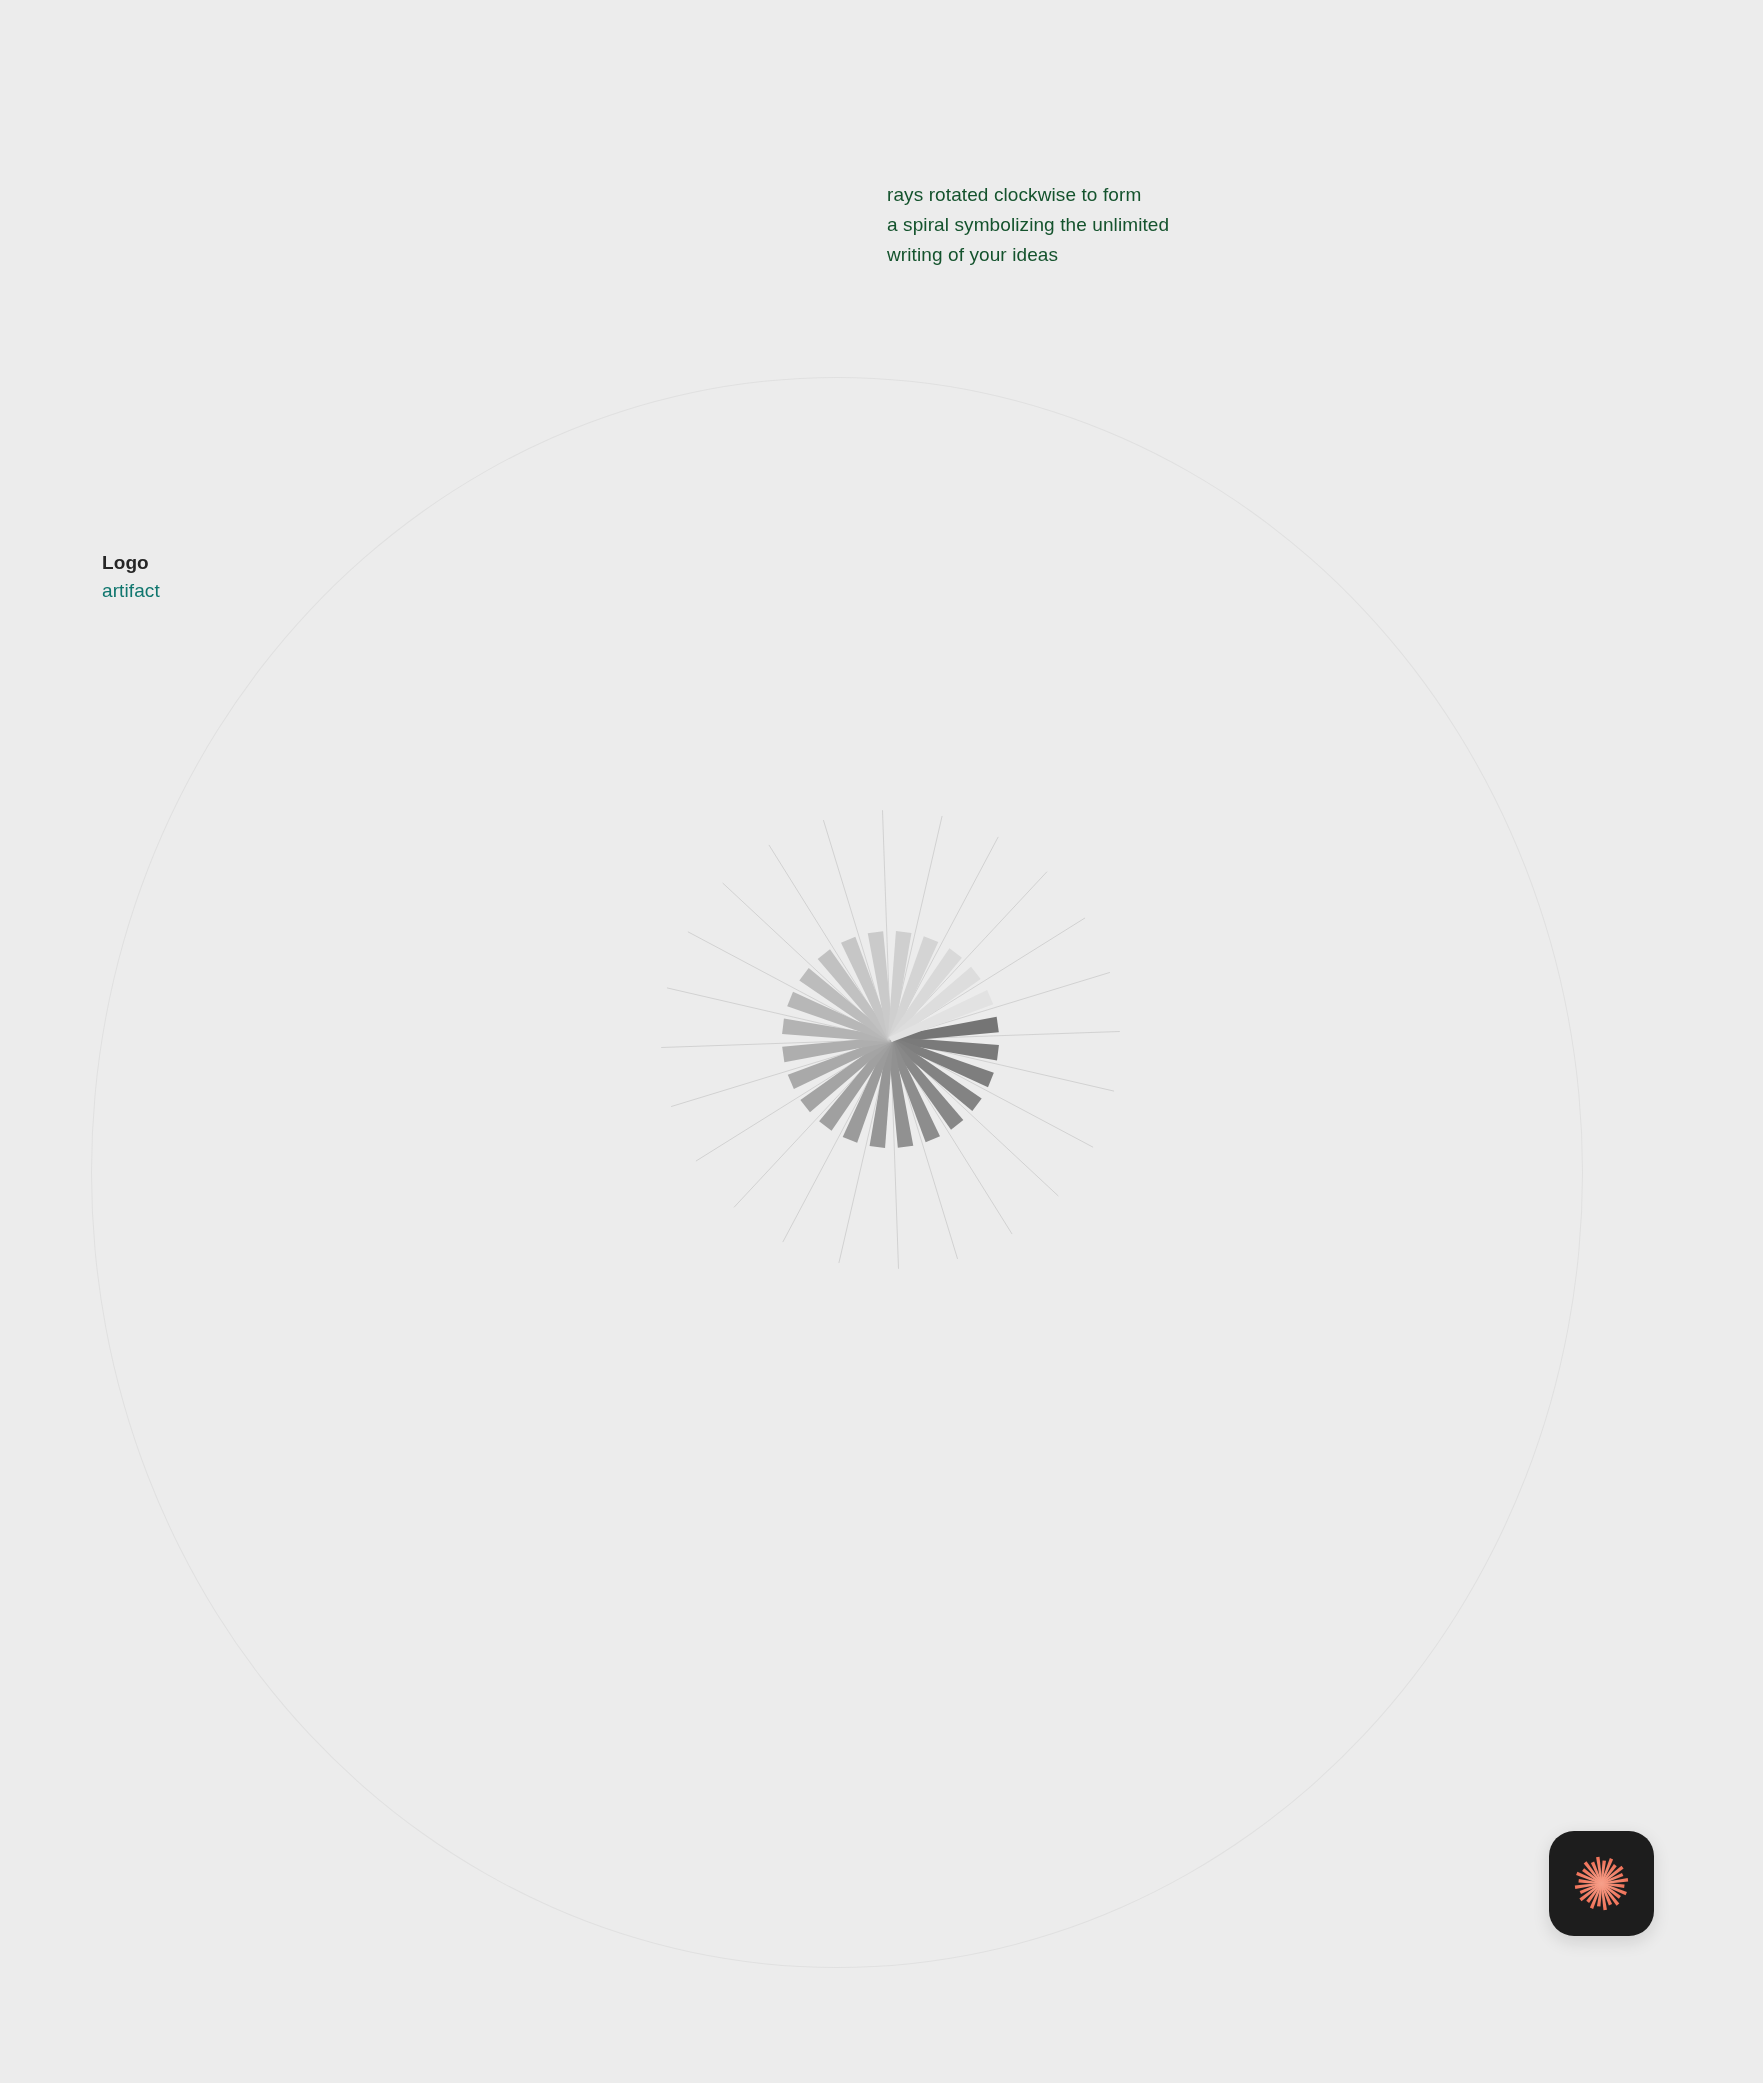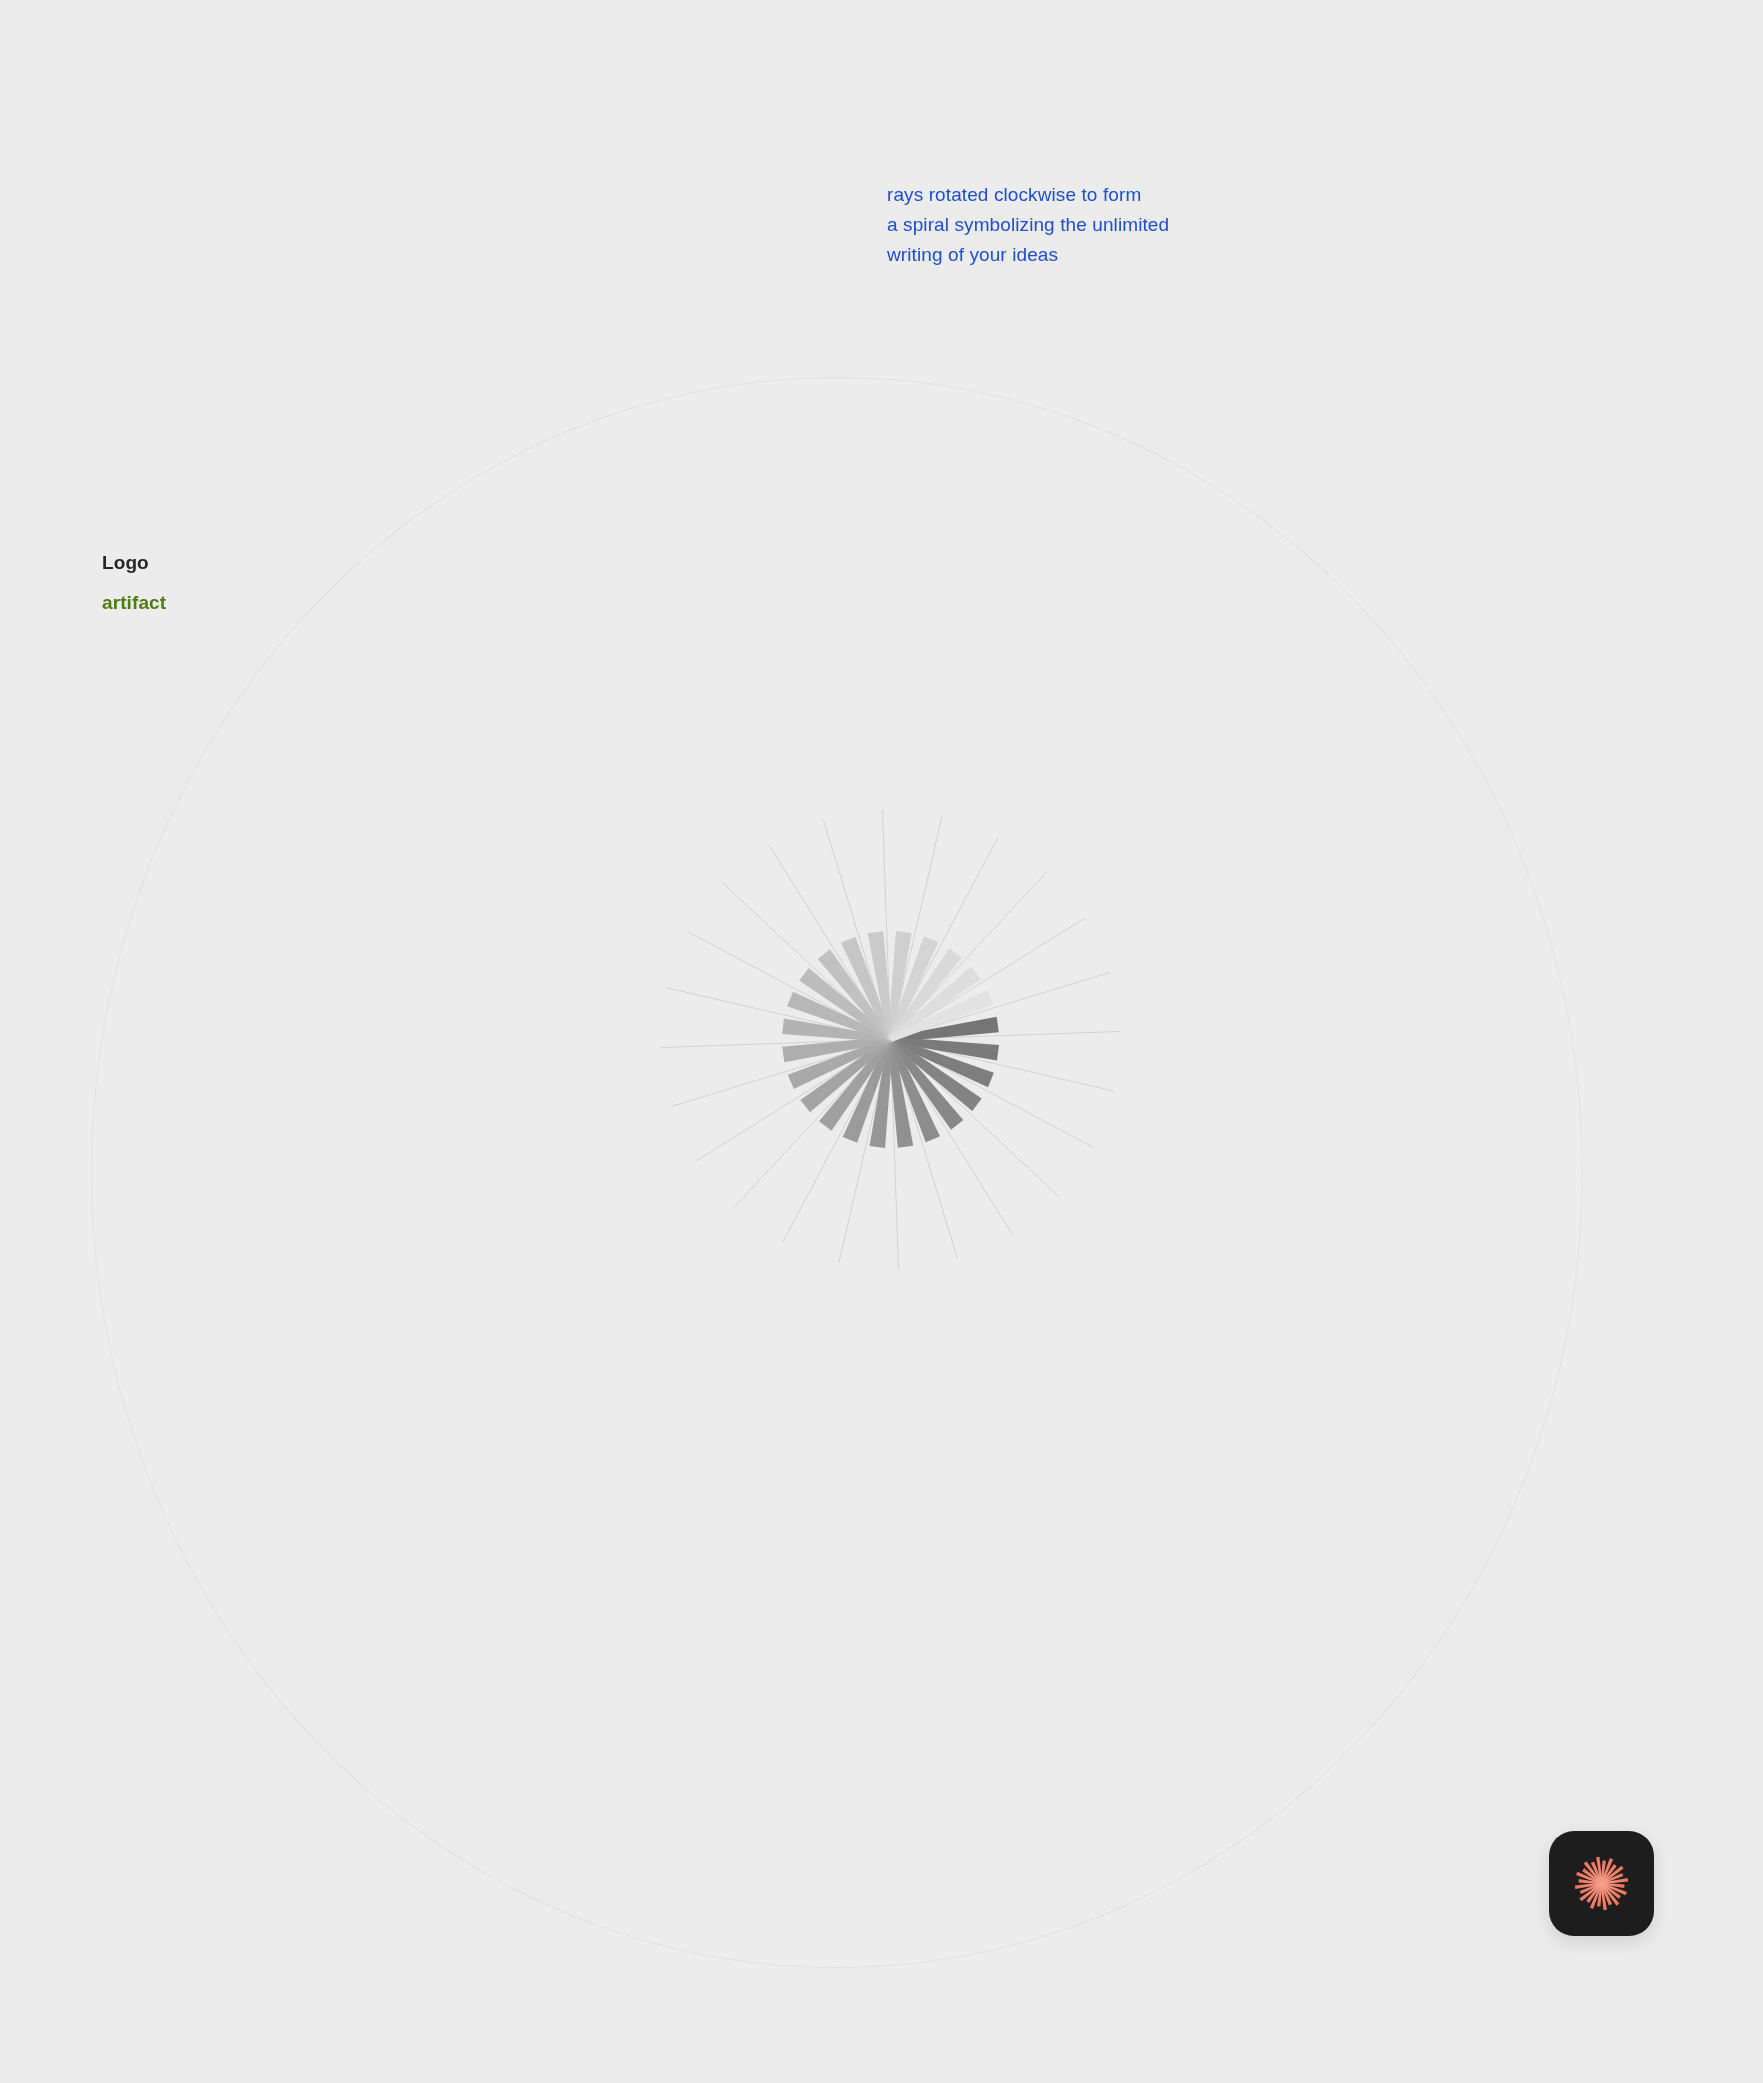--- a/index.html
+++ b/index.html
@@ -16,46 +16,45 @@
   }
 
   
   .note {
     position: absolute;
     left: 887px;
     top: 180px;
     width: 386px;
     font-size: 19px;
     line-height: 30px;
-    color: #1d4ed8;
+    color: #14532d;
     letter-spacing: 0.1px;
     white-space: pre-line;
   }
 
   
   .label-block {
     position: absolute;
     left: 102px;
     top: 549px;
     width: 275px;
   }
   .label-title {
     font-size: 19px;
     font-weight: bold;
     color: #262626;
     line-height: 27.5px;
     letter-spacing: 0.1px;
   }
   .label-sub {
     font-size: 19px;
-    font-weight: bold;
-    color: #4d7c0f;
+    font-weight: normal;
+    color: #0f766e;
     line-height: 27.5px;
     letter-spacing: 0.1px;
-    margin-top: 12px;
   }
 
   
   .construction-circle {
     position: absolute;
     left: 91px;
     top: 377px;
     width: 1492px;
     height: 1591px;
     border: 0.9px solid #e0e0e0;

